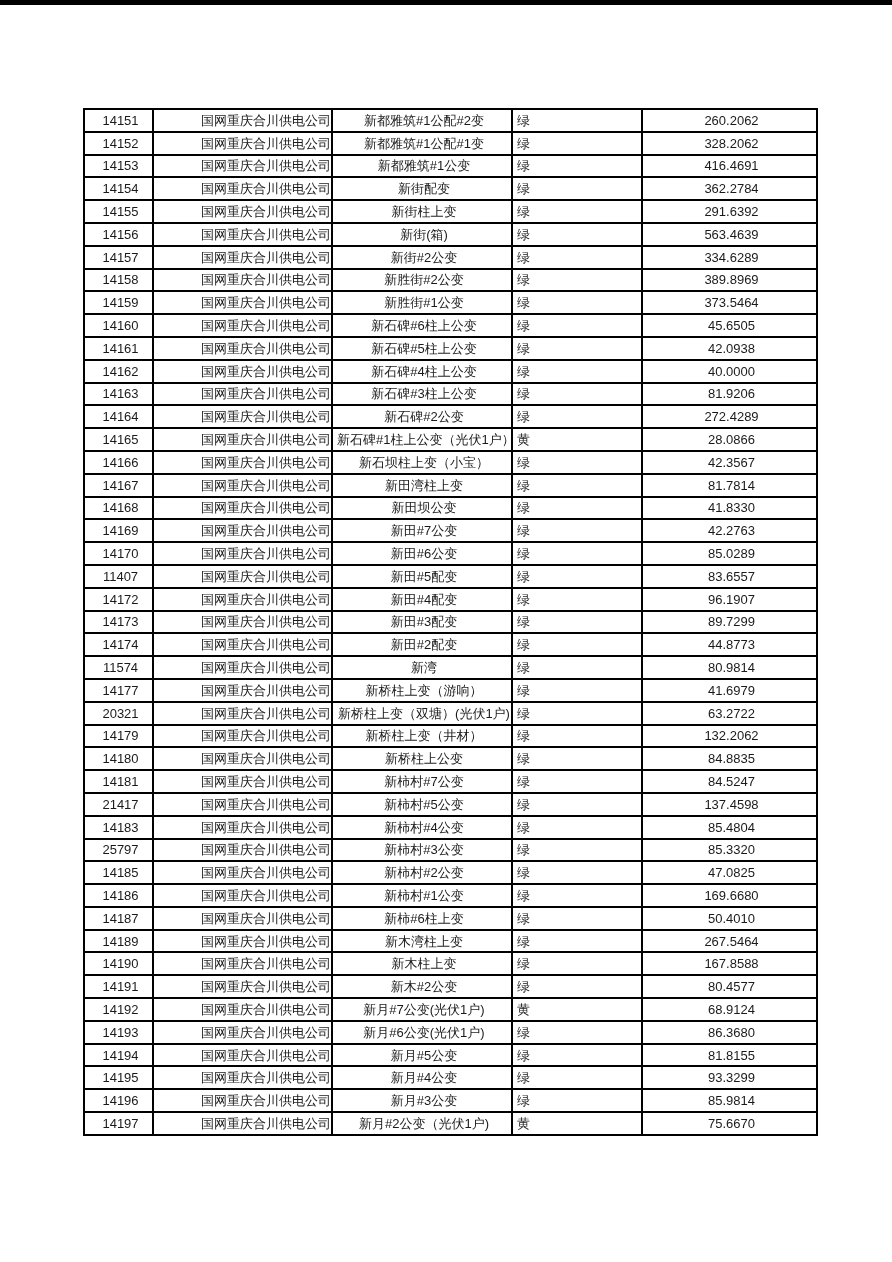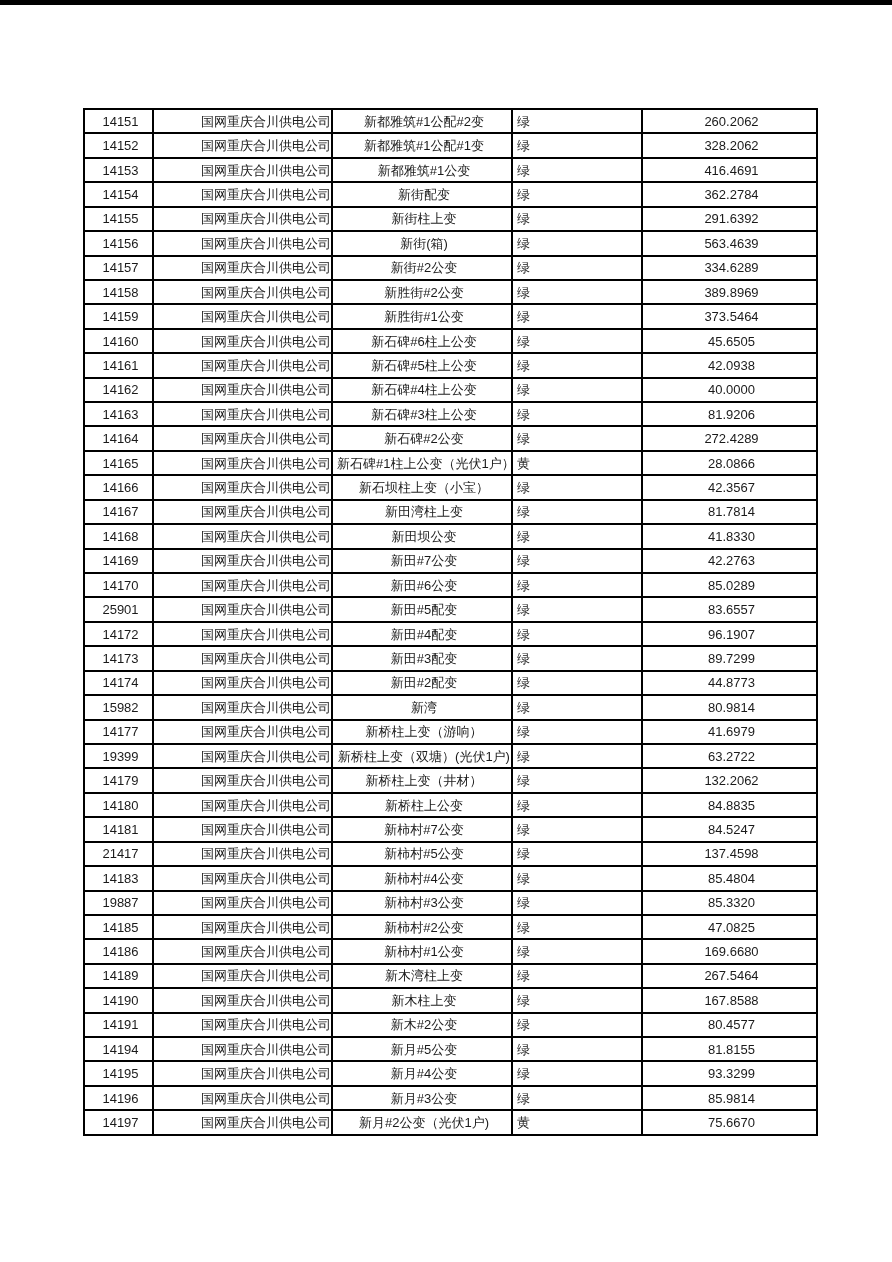--- a/index.html
+++ b/index.html
@@ -191,21 +191,21 @@
           <td class="col-value">42.2763</td>
         </tr>
         <tr>
           <td class="col-id">14170</td>
           <td class="col-company">国网重庆合川供电公司</td>
           <td class="col-name">新田#6公变</td>
           <td class="col-status">绿</td>
           <td class="col-value">85.0289</td>
         </tr>
         <tr>
-          <td class="col-id">25901</td>
+          <td class="col-id">11407</td>
           <td class="col-company">国网重庆合川供电公司</td>
           <td class="col-name">新田#5配变</td>
           <td class="col-status">绿</td>
           <td class="col-value">83.6557</td>
         </tr>
         <tr>
           <td class="col-id">14172</td>
           <td class="col-company">国网重庆合川供电公司</td>
           <td class="col-name">新田#4配变</td>
           <td class="col-status">绿</td>
@@ -219,35 +219,35 @@
           <td class="col-value">89.7299</td>
         </tr>
         <tr>
           <td class="col-id">14174</td>
           <td class="col-company">国网重庆合川供电公司</td>
           <td class="col-name">新田#2配变</td>
           <td class="col-status">绿</td>
           <td class="col-value">44.8773</td>
         </tr>
         <tr>
-          <td class="col-id">15982</td>
+          <td class="col-id">11574</td>
           <td class="col-company">国网重庆合川供电公司</td>
           <td class="col-name">新湾</td>
           <td class="col-status">绿</td>
           <td class="col-value">80.9814</td>
         </tr>
         <tr>
           <td class="col-id">14177</td>
           <td class="col-company">国网重庆合川供电公司</td>
           <td class="col-name">新桥柱上变（游响）</td>
           <td class="col-status">绿</td>
           <td class="col-value">41.6979</td>
         </tr>
         <tr>
-          <td class="col-id">19399</td>
+          <td class="col-id">20321</td>
           <td class="col-company">国网重庆合川供电公司</td>
           <td class="col-name">新桥柱上变（双塘）(光伏1户)</td>
           <td class="col-status">绿</td>
           <td class="col-value">63.2722</td>
         </tr>
         <tr>
           <td class="col-id">14179</td>
           <td class="col-company">国网重庆合川供电公司</td>
           <td class="col-name">新桥柱上变（井材）</td>
           <td class="col-status">绿</td>
@@ -275,60 +275,81 @@
           <td class="col-value">137.4598</td>
         </tr>
         <tr>
           <td class="col-id">14183</td>
           <td class="col-company">国网重庆合川供电公司</td>
           <td class="col-name">新柿村#4公变</td>
           <td class="col-status">绿</td>
           <td class="col-value">85.4804</td>
         </tr>
         <tr>
-          <td class="col-id">19887</td>
+          <td class="col-id">25797</td>
           <td class="col-company">国网重庆合川供电公司</td>
           <td class="col-name">新柿村#3公变</td>
           <td class="col-status">绿</td>
           <td class="col-value">85.3320</td>
         </tr>
         <tr>
           <td class="col-id">14185</td>
           <td class="col-company">国网重庆合川供电公司</td>
           <td class="col-name">新柿村#2公变</td>
           <td class="col-status">绿</td>
           <td class="col-value">47.0825</td>
         </tr>
         <tr>
           <td class="col-id">14186</td>
           <td class="col-company">国网重庆合川供电公司</td>
           <td class="col-name">新柿村#1公变</td>
           <td class="col-status">绿</td>
           <td class="col-value">169.6680</td>
         </tr>
         <tr>
+          <td class="col-id">14187</td>
+          <td class="col-company">国网重庆合川供电公司</td>
+          <td class="col-name">新柿#6柱上变</td>
+          <td class="col-status">绿</td>
+          <td class="col-value">50.4010</td>
+        </tr>
+        <tr>
           <td class="col-id">14189</td>
           <td class="col-company">国网重庆合川供电公司</td>
           <td class="col-name">新木湾柱上变</td>
           <td class="col-status">绿</td>
           <td class="col-value">267.5464</td>
         </tr>
         <tr>
           <td class="col-id">14190</td>
           <td class="col-company">国网重庆合川供电公司</td>
           <td class="col-name">新木柱上变</td>
           <td class="col-status">绿</td>
           <td class="col-value">167.8588</td>
         </tr>
         <tr>
           <td class="col-id">14191</td>
           <td class="col-company">国网重庆合川供电公司</td>
           <td class="col-name">新木#2公变</td>
           <td class="col-status">绿</td>
           <td class="col-value">80.4577</td>
+        </tr>
+        <tr>
+          <td class="col-id">14192</td>
+          <td class="col-company">国网重庆合川供电公司</td>
+          <td class="col-name">新月#7公变(光伏1户)</td>
+          <td class="col-status">黄</td>
+          <td class="col-value">68.9124</td>
+        </tr>
+        <tr>
+          <td class="col-id">14193</td>
+          <td class="col-company">国网重庆合川供电公司</td>
+          <td class="col-name">新月#6公变(光伏1户)</td>
+          <td class="col-status">绿</td>
+          <td class="col-value">86.3680</td>
         </tr>
         <tr>
           <td class="col-id">14194</td>
           <td class="col-company">国网重庆合川供电公司</td>
           <td class="col-name">新月#5公变</td>
           <td class="col-status">绿</td>
           <td class="col-value">81.8155</td>
         </tr>
         <tr>
           <td class="col-id">14195</td>

